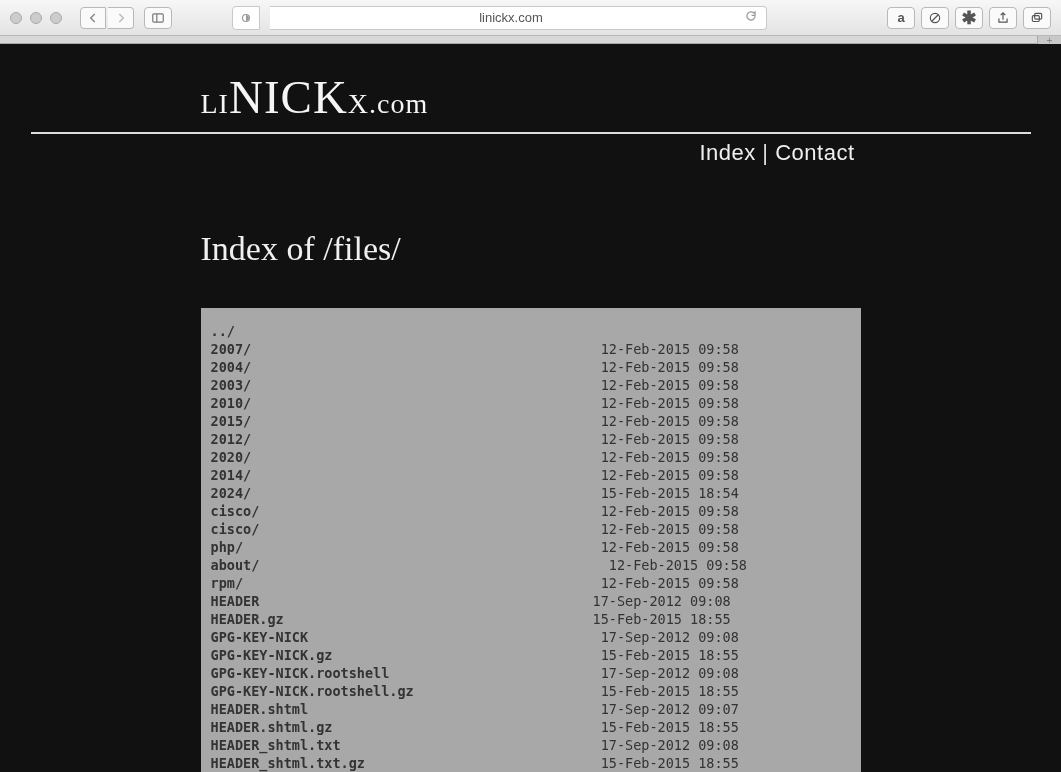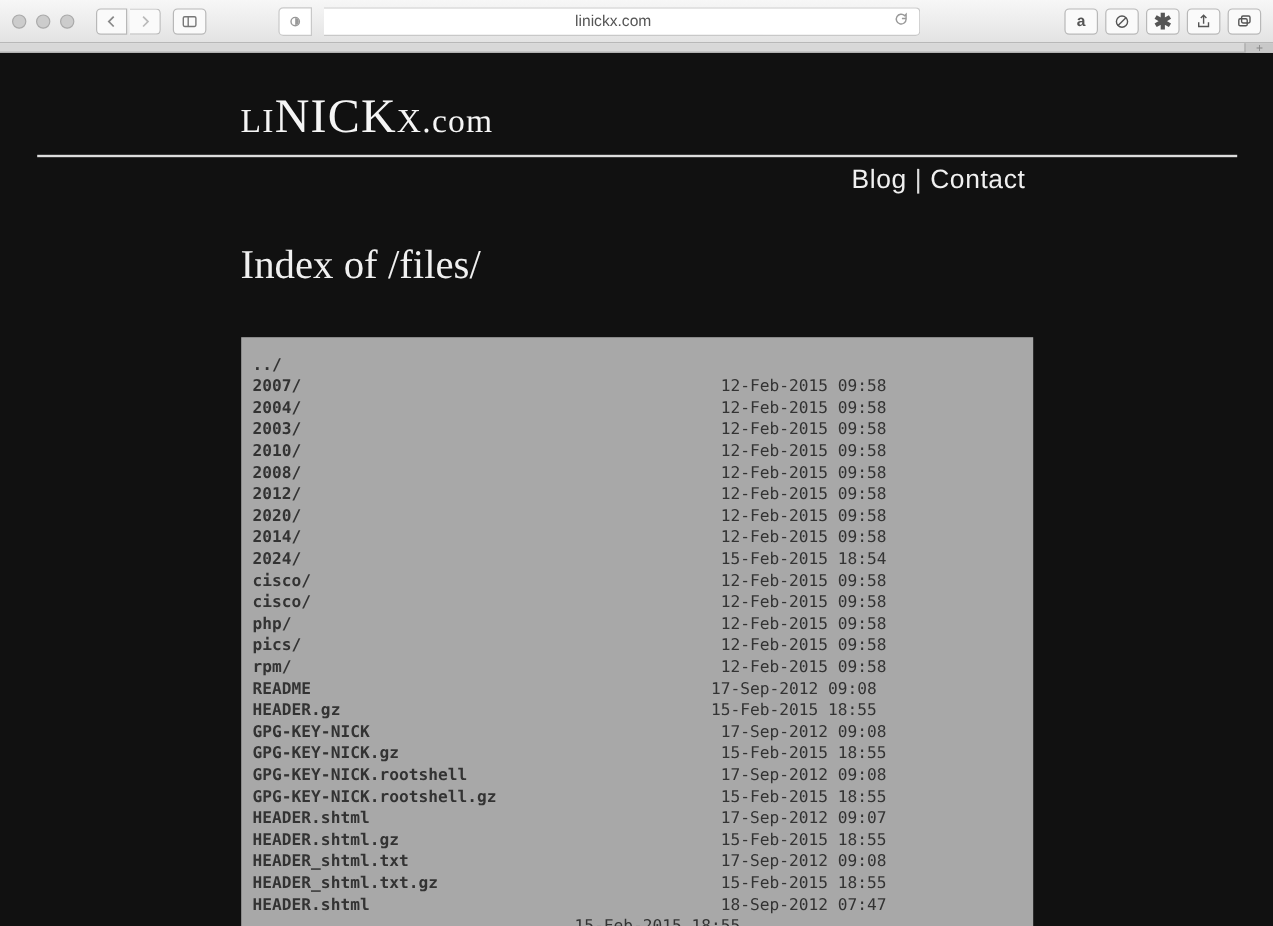--- a/index.html
+++ b/index.html
@@ -107,42 +107,42 @@
     }
     .logo-row { padding: 6px 0 0 0; }
     .logo {
       color: #f5f5f5;
       font-size: 44px;
       letter-spacing: 1px;
       font-family: "Brush Script MT", cursive;
       display: inline-block;
     }
     .logo .small { font-size: 28px; text-align: center; }
-    .logo .big { font-size: 40px; }
+    .logo .big { font-size: 47px; }
     .hr-wide {
       height: 2px;
       background: #ddd;
       margin: 8px auto 0;
       width: 1000px;
     }
     .nav-links {
       text-align: right;
       color: #ddd;
       font-size: 22px;
       padding: 6px 6px 0 0;
       font-family: "Trebuchet MS", "Arial Narrow", sans-serif;
       letter-spacing: 0.5px;
       width: 660px;
     }
     .nav-links a { color: #f0f0f0; text-decoration: none; }
     .page-heading {
       color: #f0f0f0;
       font-family: "Brush Script MT", cursive;
       font-size: 34px;
-      margin-top: 40px;
+      margin-top: 64px;
       font-weight: normal;
     }
     .listing-box {
       background: #a8a8a8;
       margin-top: 40px;
       padding: 14px 10px;
       font-family: "Menlo", "Consolas", monospace;
       font-size: 13.5px;
       line-height: 18px;
       color: #333;
@@ -233,41 +233,41 @@
   <div class="container">
     <div class="logo-row">
       <span class="logo">
         <span class="small">LI</span><span class="big">NICK</span><span class="small">X.com</span>
       </span>
     </div>
   </div>
   <div class="hr-wide"></div>
   <div class="container">
     <div class="nav-links">
-      <a href="#">Blog</a>
+      <a href="#">Index</a>
       <span>|</span>
       <a href="#">Contact</a>
     </div>
     <h2 class="page-heading">Index of /files/</h2>
     <div class="listing-box" id="listing"><span class="file-line"><a href="#">../</a></span>                                             
 <span class="file-line"><a href="#">2007/</a></span>                                           12-Feb-2015 09:58
 <span class="file-line"><a href="#">2004/</a></span>                                           12-Feb-2015 09:58
 <span class="file-line"><a href="#">2003/</a></span>                                           12-Feb-2015 09:58
 <span class="file-line"><a href="#">2010/</a></span>                                           12-Feb-2015 09:58
-<span class="file-line"><a href="#">2008/</a></span>                                           12-Feb-2015 09:58
+<span class="file-line"><a href="#">2015/</a></span>                                           12-Feb-2015 09:58
 <span class="file-line"><a href="#">2012/</a></span>                                           12-Feb-2015 09:58
 <span class="file-line"><a href="#">2020/</a></span>                                           12-Feb-2015 09:58
 <span class="file-line"><a href="#">2014/</a></span>                                           12-Feb-2015 09:58
 <span class="file-line"><a href="#">2024/</a></span>                                           15-Feb-2015 18:54
 <span class="file-line"><a href="#">cisco/</a></span>                                          12-Feb-2015 09:58
 <span class="file-line"><a href="#">cisco/</a></span>                                          12-Feb-2015 09:58
 <span class="file-line"><a href="#">php/</a></span>                                            12-Feb-2015 09:58
-<span class="file-line"><a href="#">pics/</a></span>                                           12-Feb-2015 09:58
+<span class="file-line"><a href="#">about/</a></span>                                           12-Feb-2015 09:58
 <span class="file-line"><a href="#">rpm/</a></span>                                            12-Feb-2015 09:58
-<span class="file-line"><a href="#">README</a></span>                                         17-Sep-2012 09:08
+<span class="file-line"><a href="#">HEADER</a></span>                                         17-Sep-2012 09:08
 <span class="file-line"><a href="#">HEADER.gz</a></span>                                      15-Feb-2015 18:55
 <span class="file-line"><a href="#">GPG-KEY-NICK</a></span>                                    17-Sep-2012 09:08
 <span class="file-line"><a href="#">GPG-KEY-NICK.gz</a></span>                                 15-Feb-2015 18:55
 <span class="file-line"><a href="#">GPG-KEY-NICK.rootshell</a></span>                          17-Sep-2012 09:08
 <span class="file-line"><a href="#">GPG-KEY-NICK.rootshell.gz</a></span>                       15-Feb-2015 18:55
 <span class="file-line"><a href="#">HEADER.shtml</a></span>                                    17-Sep-2012 09:07
 <span class="file-line"><a href="#">HEADER.shtml.gz</a></span>                                 15-Feb-2015 18:55
 <span class="file-line"><a href="#">HEADER_shtml.txt</a></span>                                17-Sep-2012 09:08
 <span class="file-line"><a href="#">HEADER_shtml.txt.gz</a></span>                             15-Feb-2015 18:55
 <span class="file-line"><a href="#">HEADER.shtml</a></span>                                    18-Sep-2012 07:47

